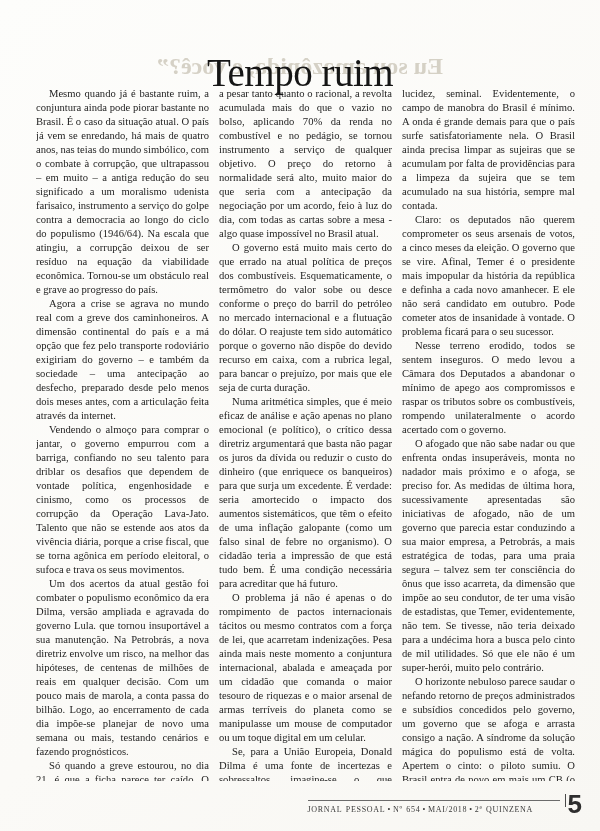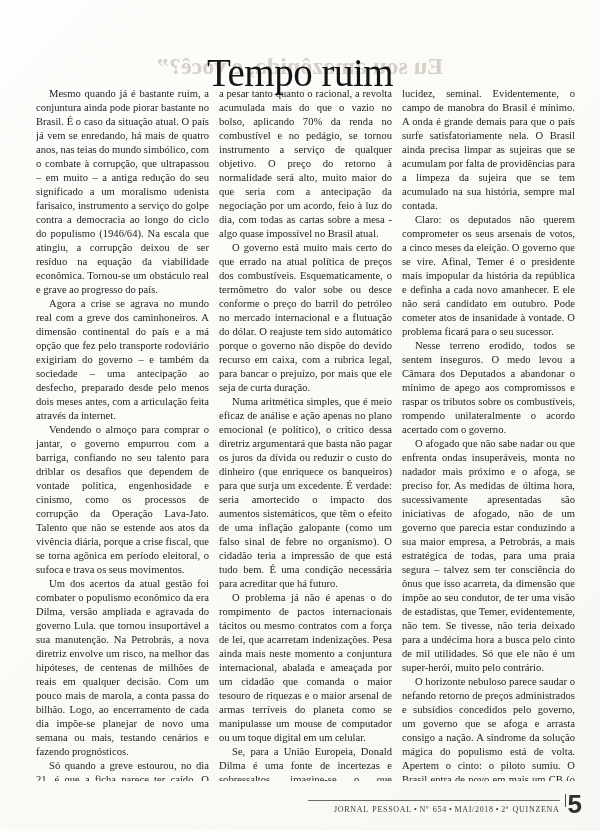--- a/index.html
+++ b/index.html
@@ -47,21 +47,21 @@
   .col p { margin:0; }
   .col p.indent { text-indent:13px; }
   .footer {
     position:absolute; right:18px; bottom:15px;
     display:flex; align-items:flex-start;
   }
   .footer-left {
     border-top:1px solid #6b6b6b;
     padding-top:4px;
     min-width:252px;
-    text-align:right;
+    text-align:left;
     font-size:8px;
     letter-spacing:0.7px;
     word-spacing:1px;
     color:#3a3a3a;
     white-space:nowrap;
   }
   .footer-left .sep { margin:0 2px; }
   .pagenum {
     display:flex; align-items:flex-start;
     margin-left:5px; margin-top:-8px;

